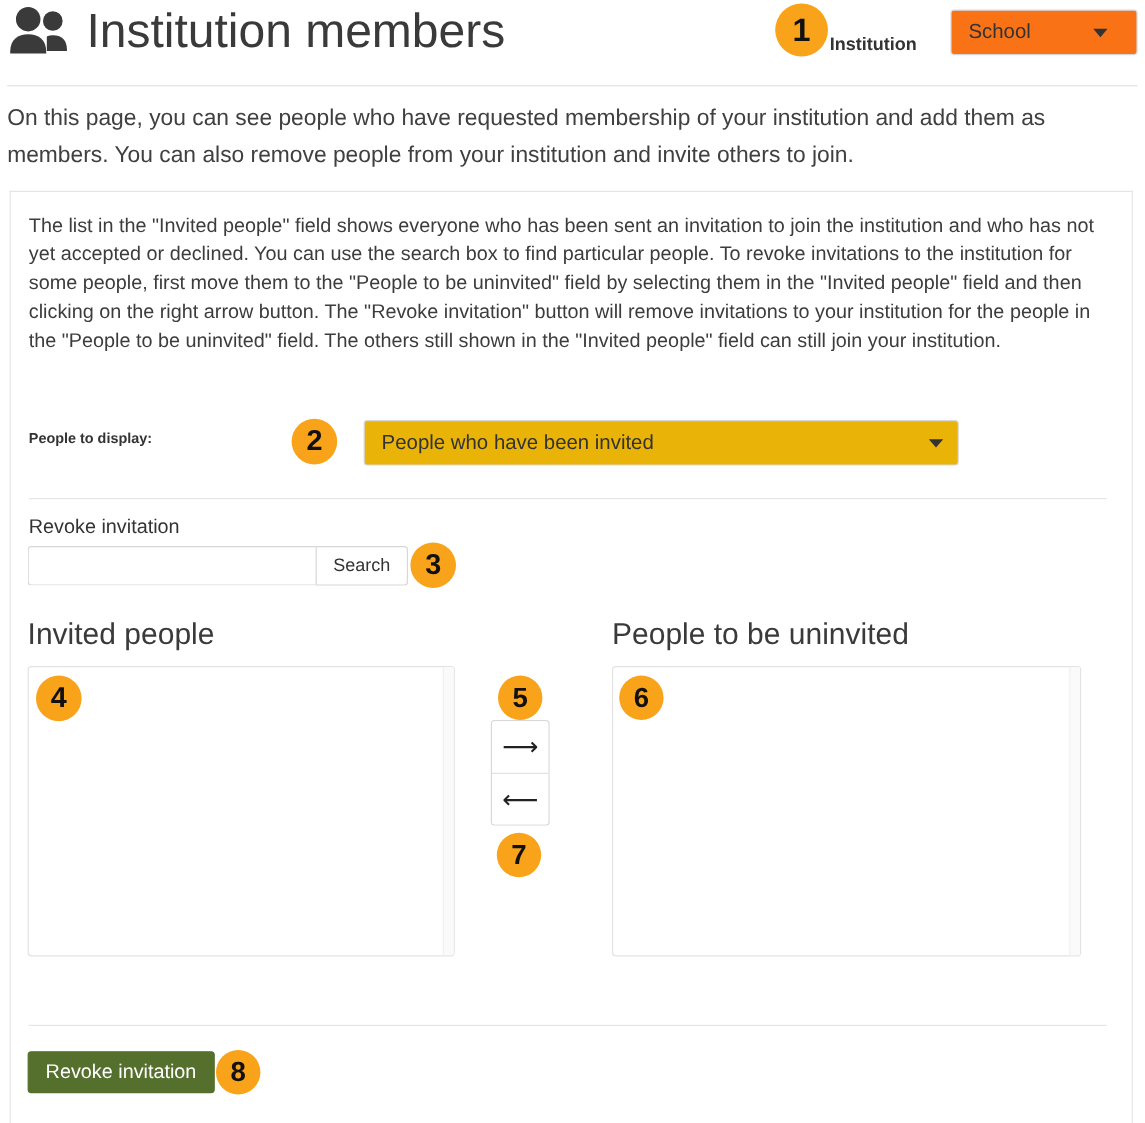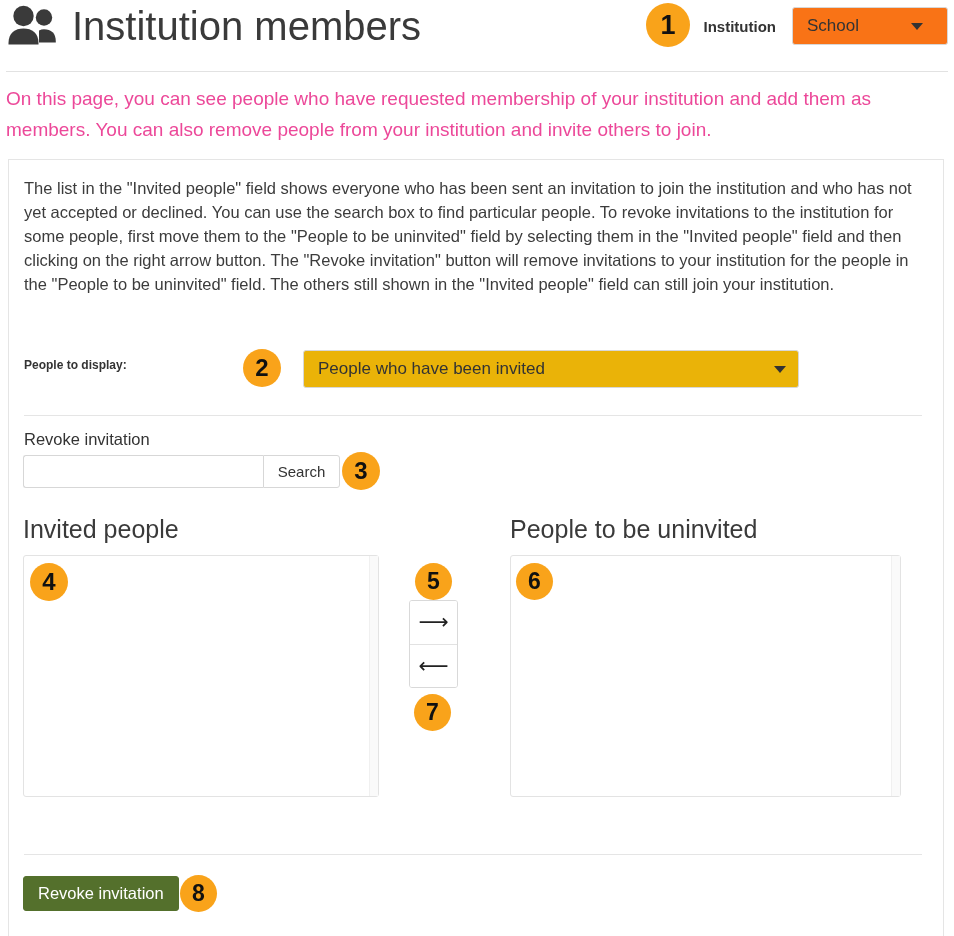--- a/index.html
+++ b/index.html
@@ -41,22 +41,22 @@
     color: #3a3a3a;
     line-height: 48px;
     letter-spacing: 0px;
     white-space: nowrap;
     text-align: center;
   }
   .header-right {
     position: absolute;
     right: 6px; top: 6px;
     display: flex;
-    align-items: center;
-    gap: 4px;
+    align-items: flex-end;
+    gap: 16px;
     height: 40px;
   }
   .inst-label {
     font-size: 15px;
     font-weight: bold;
     color: #333333;
     margin-right: 12px;
     white-space: nowrap;
   }
   .select-box {
@@ -89,21 +89,21 @@
     background: #e2e2e2;
   }
 
   
   .intro {
     position: absolute;
     left: 6px; top: 83px;
     width: 934px;
     font-size: 19px;
     line-height: 31px;
-    color: #ec4899;
+    color: #404040;
   }
 
   
   .card {
     position: absolute;
     left: 8px; top: 159px;
     width: 936px;
     height: 777px;
     border: 1px solid #e5e5e5;
     border-bottom: none;

